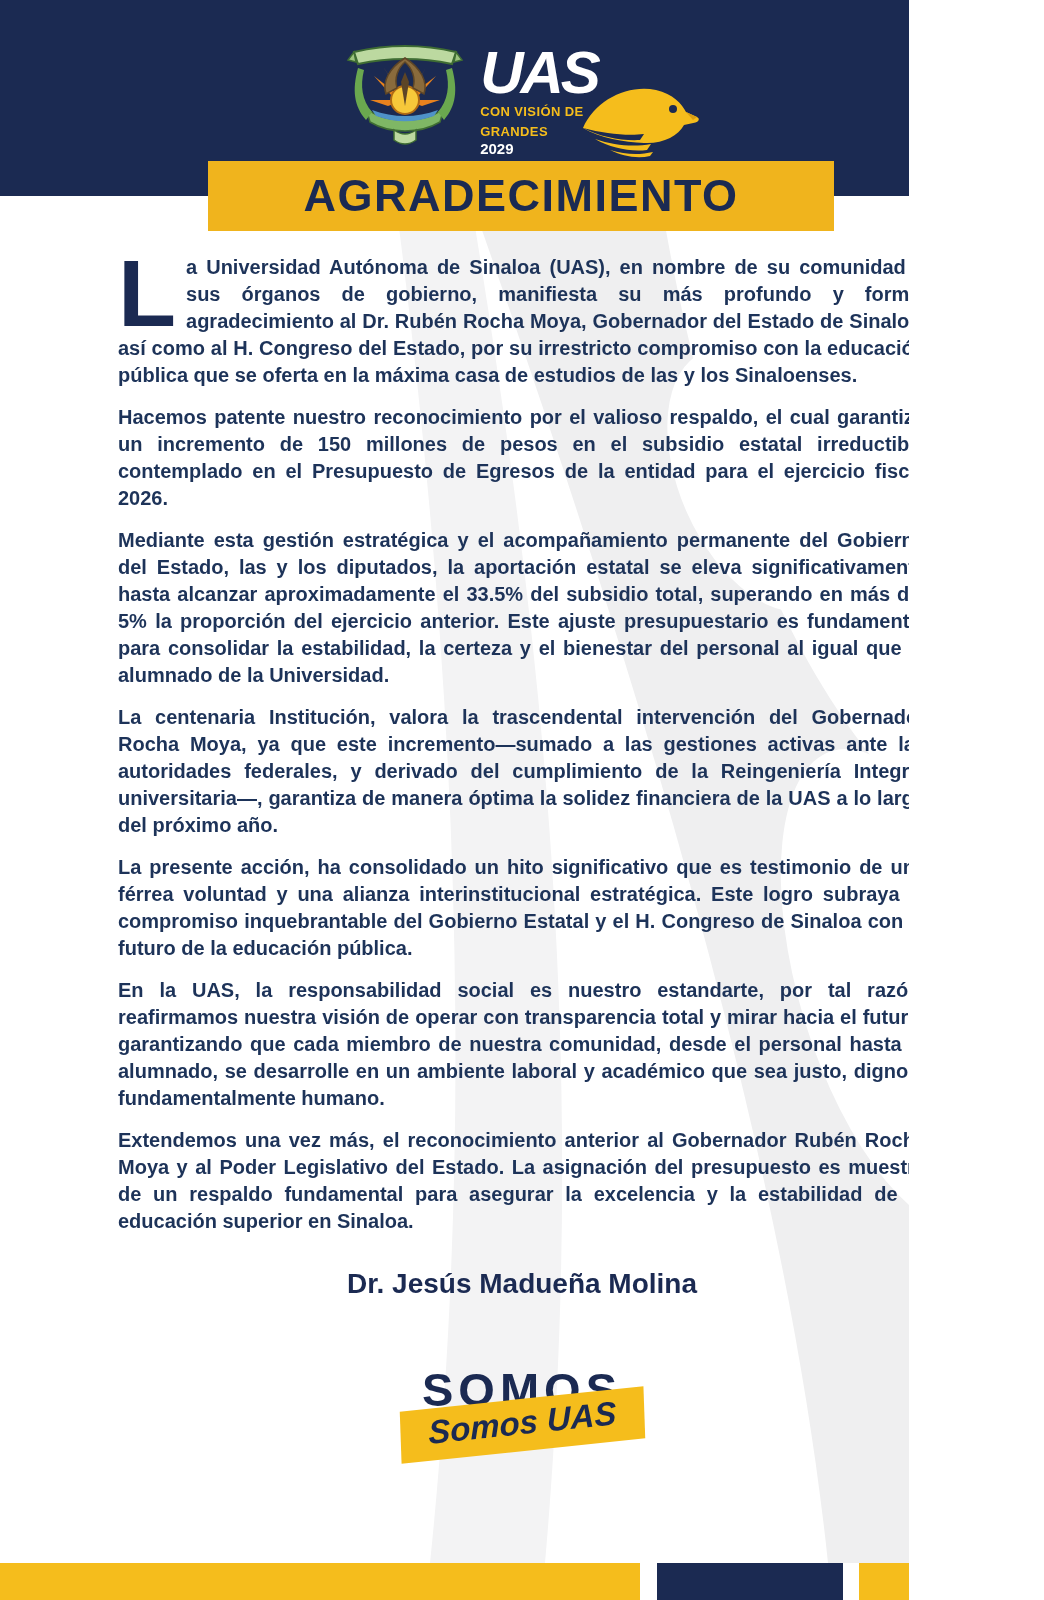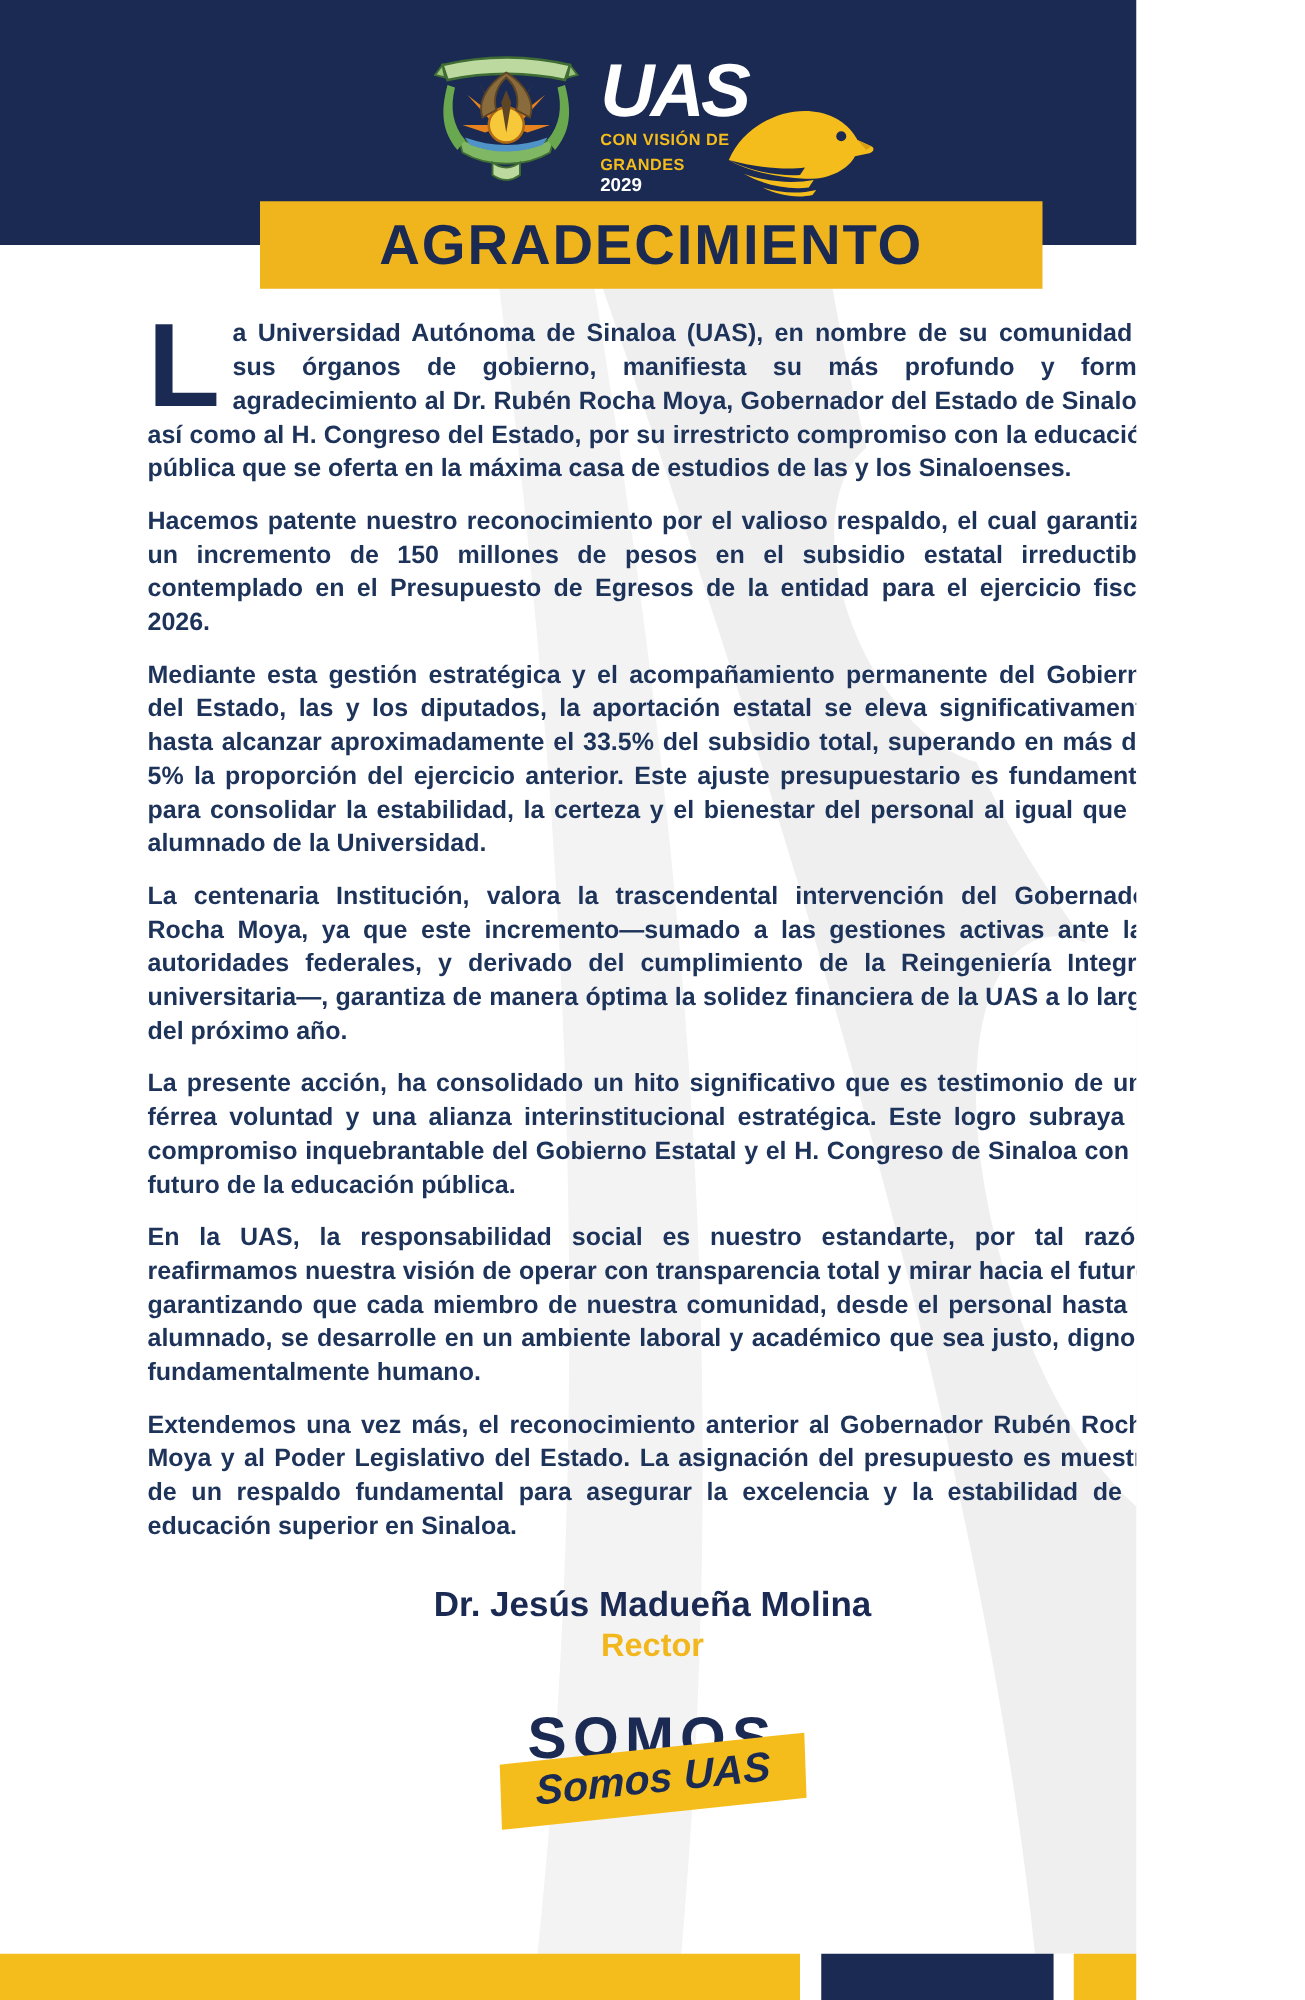--- a/index.html
+++ b/index.html
@@ -160,21 +160,20 @@
     <p>Hacemos patente nuestro reconocimiento por el valioso respaldo, el cual garantizó un incremento de 150 millones de pesos en el subsidio estatal irreductible contemplado en el Presupuesto de Egresos de la entidad para el ejercicio fiscal 2026.</p>
     <p>Mediante esta gestión estratégica y el acompañamiento permanente del Gobierno del Estado, las y los diputados, la aportación estatal se eleva significativamente hasta alcanzar aproximadamente el 33.5% del subsidio total, superando en más del 5% la proporción del ejercicio anterior. Este ajuste presupuestario es fundamental para consolidar la estabilidad, la certeza y el bienestar del personal al igual que el alumnado de la Universidad.</p>
     <p>La centenaria Institución, valora la trascendental intervención del Gobernador Rocha Moya, ya que este incremento—sumado a las gestiones activas ante las autoridades federales, y derivado del cumplimiento de la Reingeniería Integral universitaria—, garantiza de manera óptima la solidez financiera de la UAS a lo largo del próximo año.</p>
     <p>La presente acción, ha consolidado un hito significativo que es testimonio de una férrea voluntad y una alianza interinstitucional estratégica. Este logro subraya el compromiso inquebrantable del Gobierno Estatal y el H. Congreso de Sinaloa con el futuro de la educación pública.</p>
     <p>En la UAS, la responsabilidad social es nuestro estandarte, por tal razón, reafirmamos nuestra visión de operar con transparencia total y mirar hacia el futuro, garantizando que cada miembro de nuestra comunidad, desde el personal hasta el alumnado, se desarrolle en un ambiente laboral y académico que sea justo, digno y fundamentalmente humano.</p>
     <p>Extendemos una vez más, el reconocimiento anterior al Gobernador Rubén Rocha Moya y al Poder Legislativo del Estado. La asignación del presupuesto es muestra de un respaldo fundamental para asegurar la excelencia y la estabilidad de la educación superior en Sinaloa.</p>
   </div>
 
   <div class="signature">
     <div class="sig-name">Dr. Jesús Madueña Molina</div>
-    <div class="sig-title">Rector</div>
   </div>
 
   <div class="somos">
     <div class="somos-line1">SOMOS</div>
     <div class="somos-badge">Somos UAS</div>
   </div>
 
   <div class="footer-bar">
     <div class="seg y s1"></div>
     <div class="seg w s2"></div>

